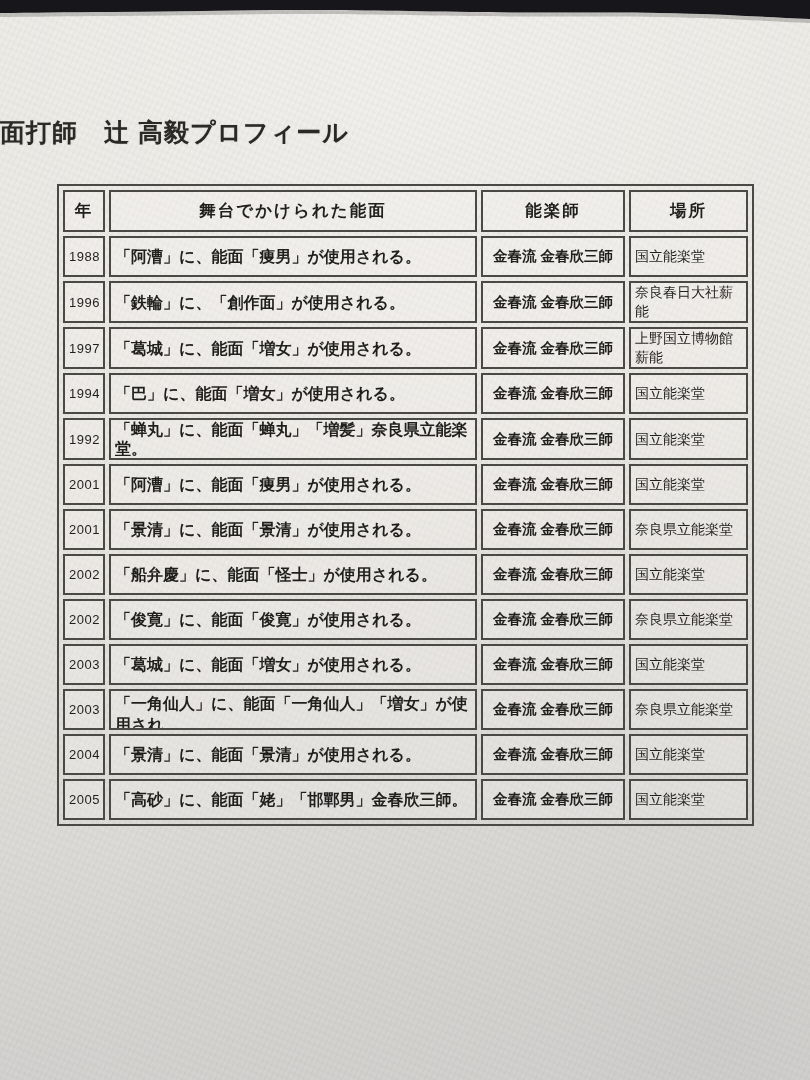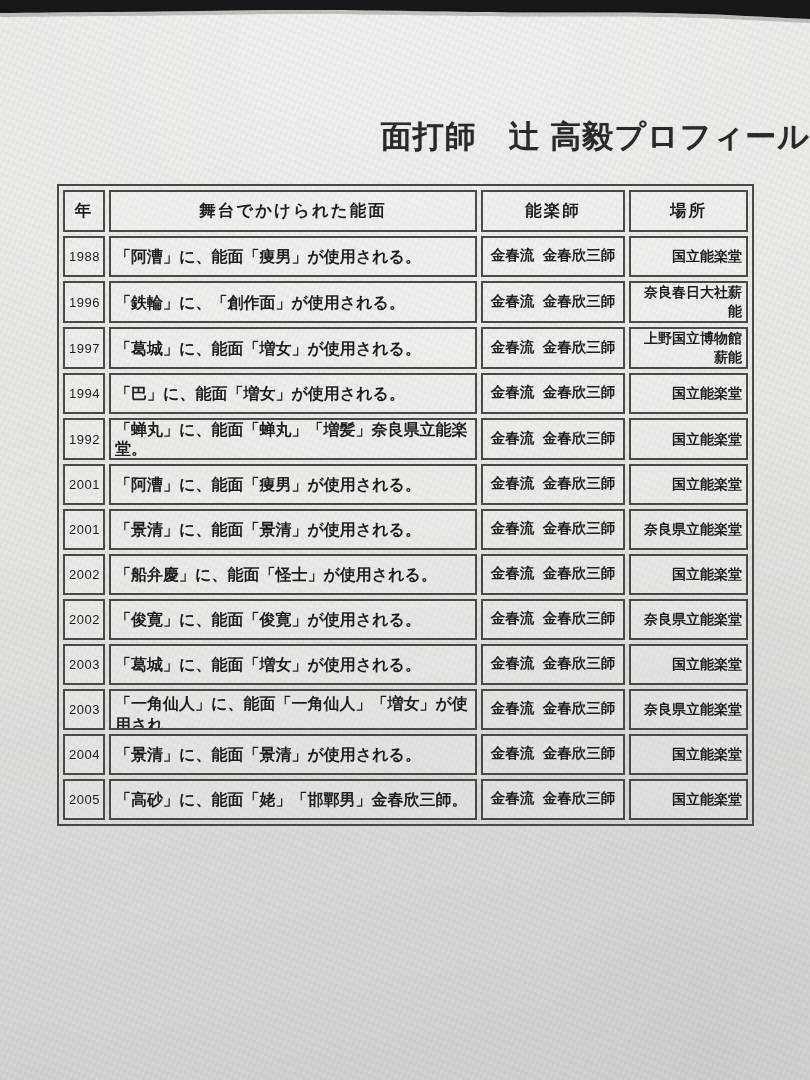--- a/index.html
+++ b/index.html
@@ -20,21 +20,21 @@
   .grain{
     position:absolute;inset:0;pointer-events:none;
     background:
       repeating-linear-gradient(115deg, rgba(120,120,115,0.030) 0 2px, rgba(255,255,255,0.028) 2px 5px),
       repeating-linear-gradient(23deg, rgba(110,110,105,0.022) 0 3px, rgba(255,255,255,0.022) 3px 7px);
     mix-blend-mode:multiply;
   }
   .top-band{position:absolute;top:0;left:0;width:810px;height:40px;}
   .doc-title{
     position:absolute;top:116px;left:0;width:810px;
-    text-align:right;font-size:31px;font-weight:bold;color:#2a2927;
+    text-align:left;font-size:25px;font-weight:bold;color:#2a2927;
     letter-spacing:1px;margin:0;
     text-shadow:0 0 1px rgba(60,58,55,0.35);
   }
   table.noh{
     position:absolute;left:57px;top:184px;width:697px;
     table-layout:fixed;border-collapse:separate;border-spacing:4px;
     border:2px solid #4a4945;
     background:transparent;
   }
   table.noh th, table.noh td{
@@ -45,22 +45,22 @@
     padding:0 4px;
     vertical-align:middle;
     overflow:hidden;
   }
   table.noh th{
     height:42px;font-size:16.5px;font-weight:bold;text-align:center;
     letter-spacing:2px;
   }
   td.c-year{height:41px;font-size:13px;font-weight:500;letter-spacing:0.5px;}
   td.c-mask{height:41px;font-size:16px;font-weight:600;text-align:left;padding-left:8px;}
-  td.c-perf{height:41px;font-size:14.5px;font-weight:600;text-align:center;font-family:Liberation Mono, monospace;}
-  td.c-place{height:41px;font-size:14px;font-weight:700;text-align:right;margin-left:39px;}
+  td.c-perf{height:41px;font-size:14.5px;font-weight:600;text-align:center;}
+  td.c-place{height:41px;font-size:14px;font-weight:400;text-align:left;margin-left:39px;}
   td .wrap{white-space:pre-line;line-height:19px;}
   td.c-mask.clipped{vertical-align:top;}
   td.c-mask.clipped .wrap{
     display:block;height:35px;overflow:hidden;line-height:21px;padding-top:2px;
   }
 </style>
 </head>
 <body>
 
 <div class="photo">

